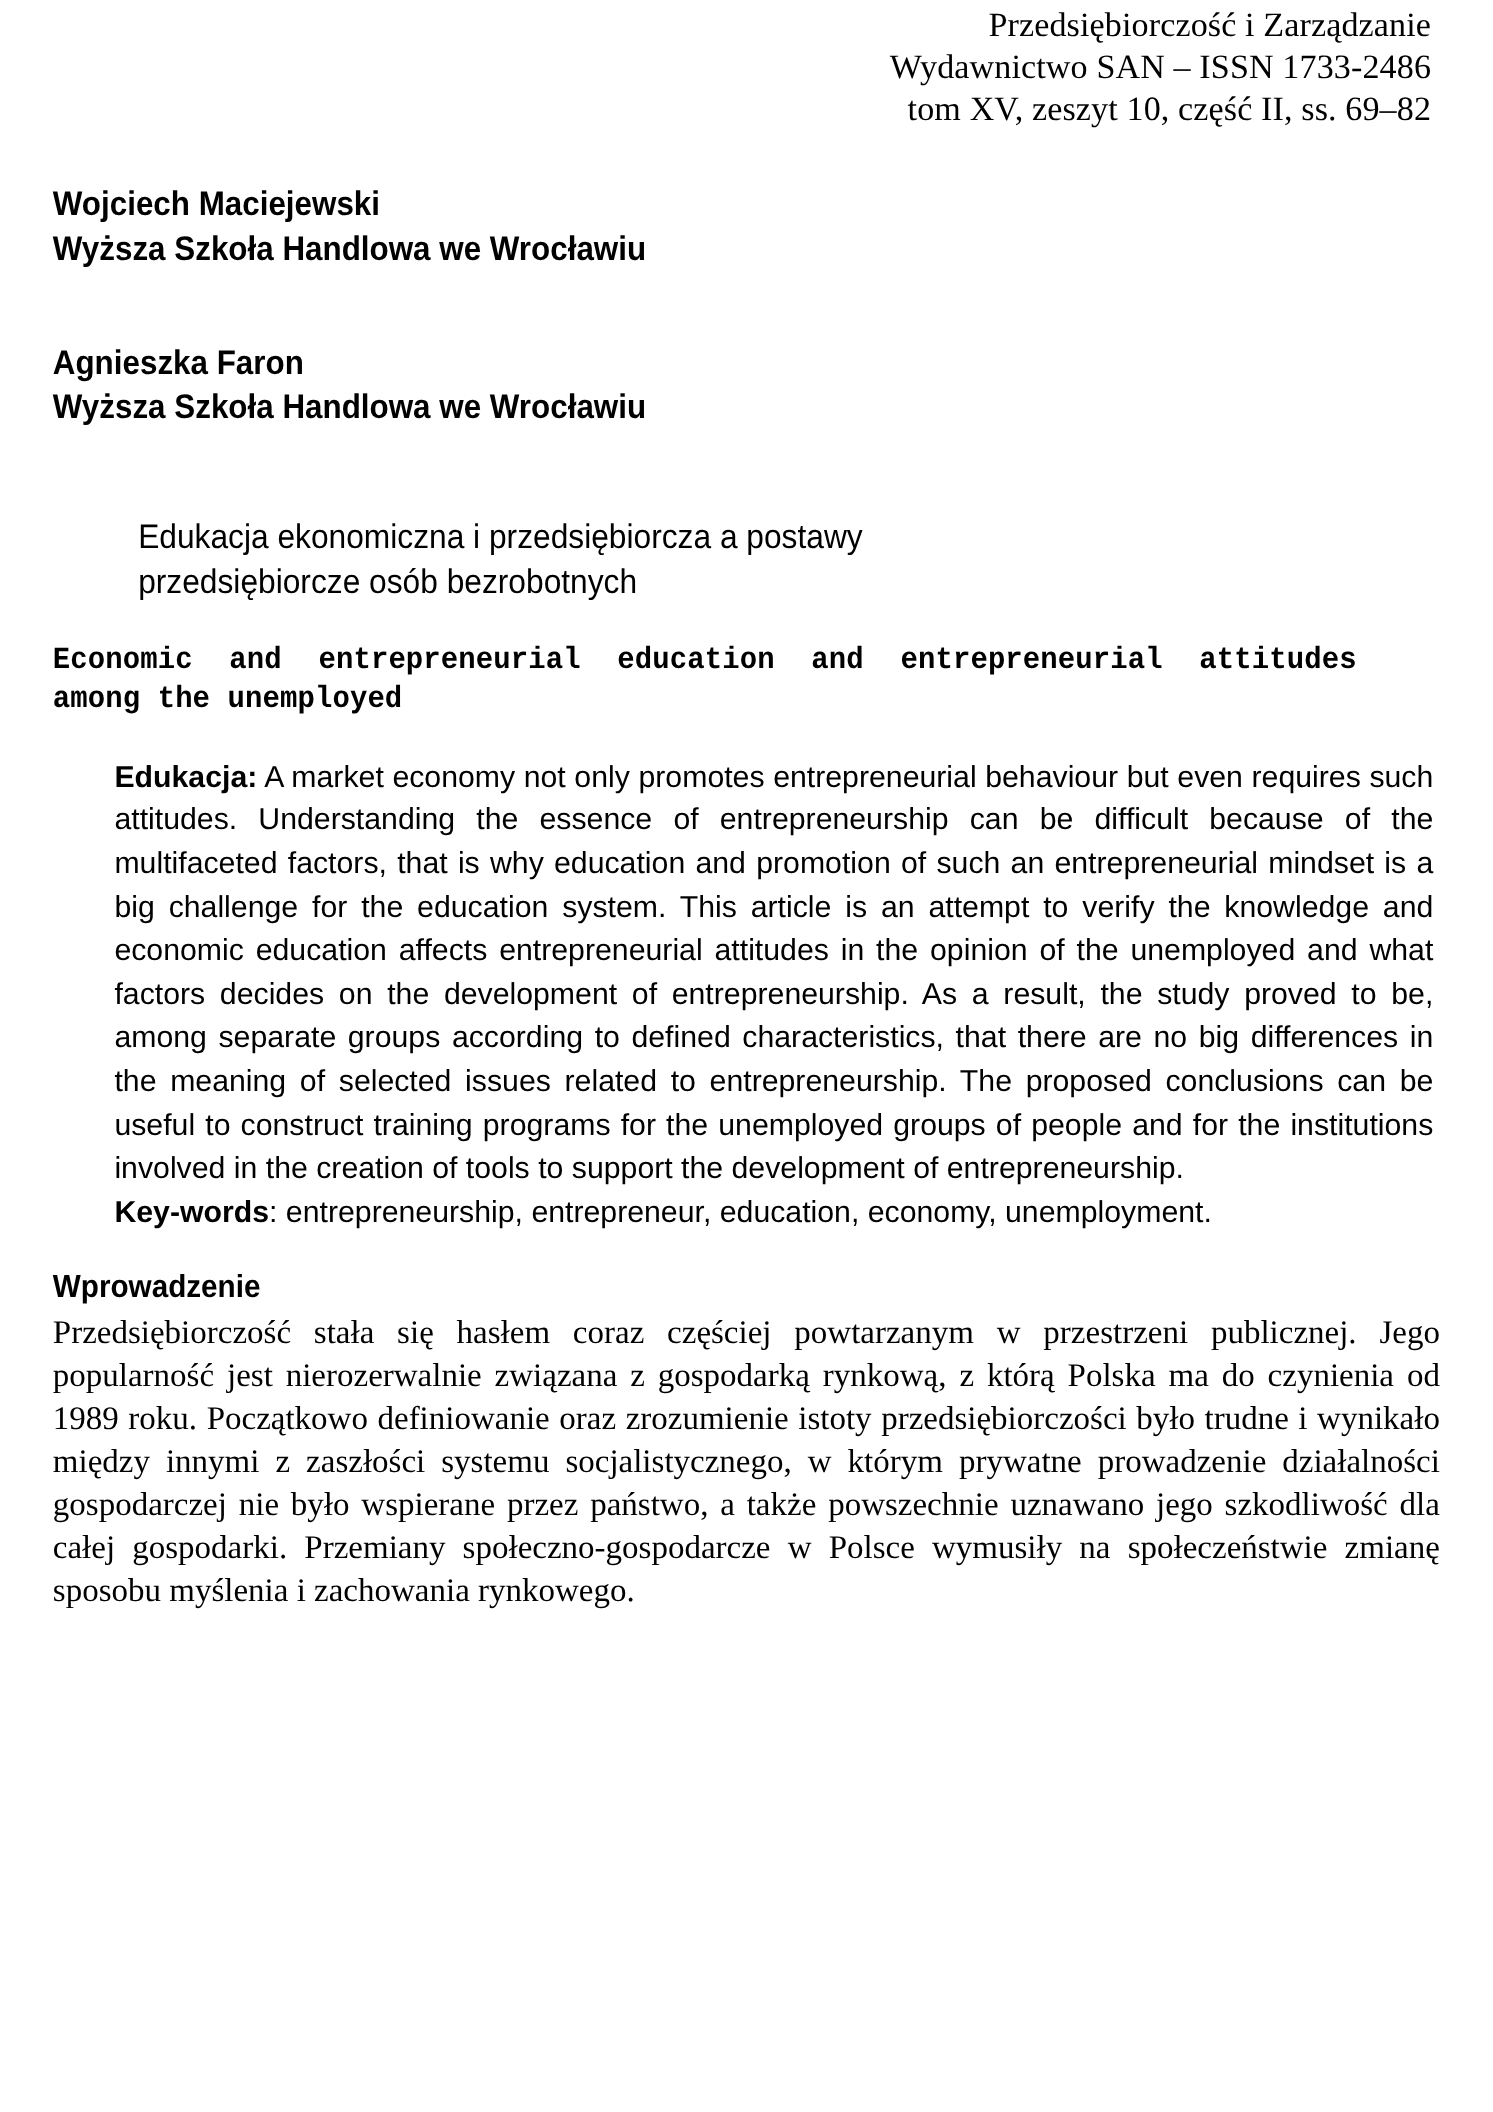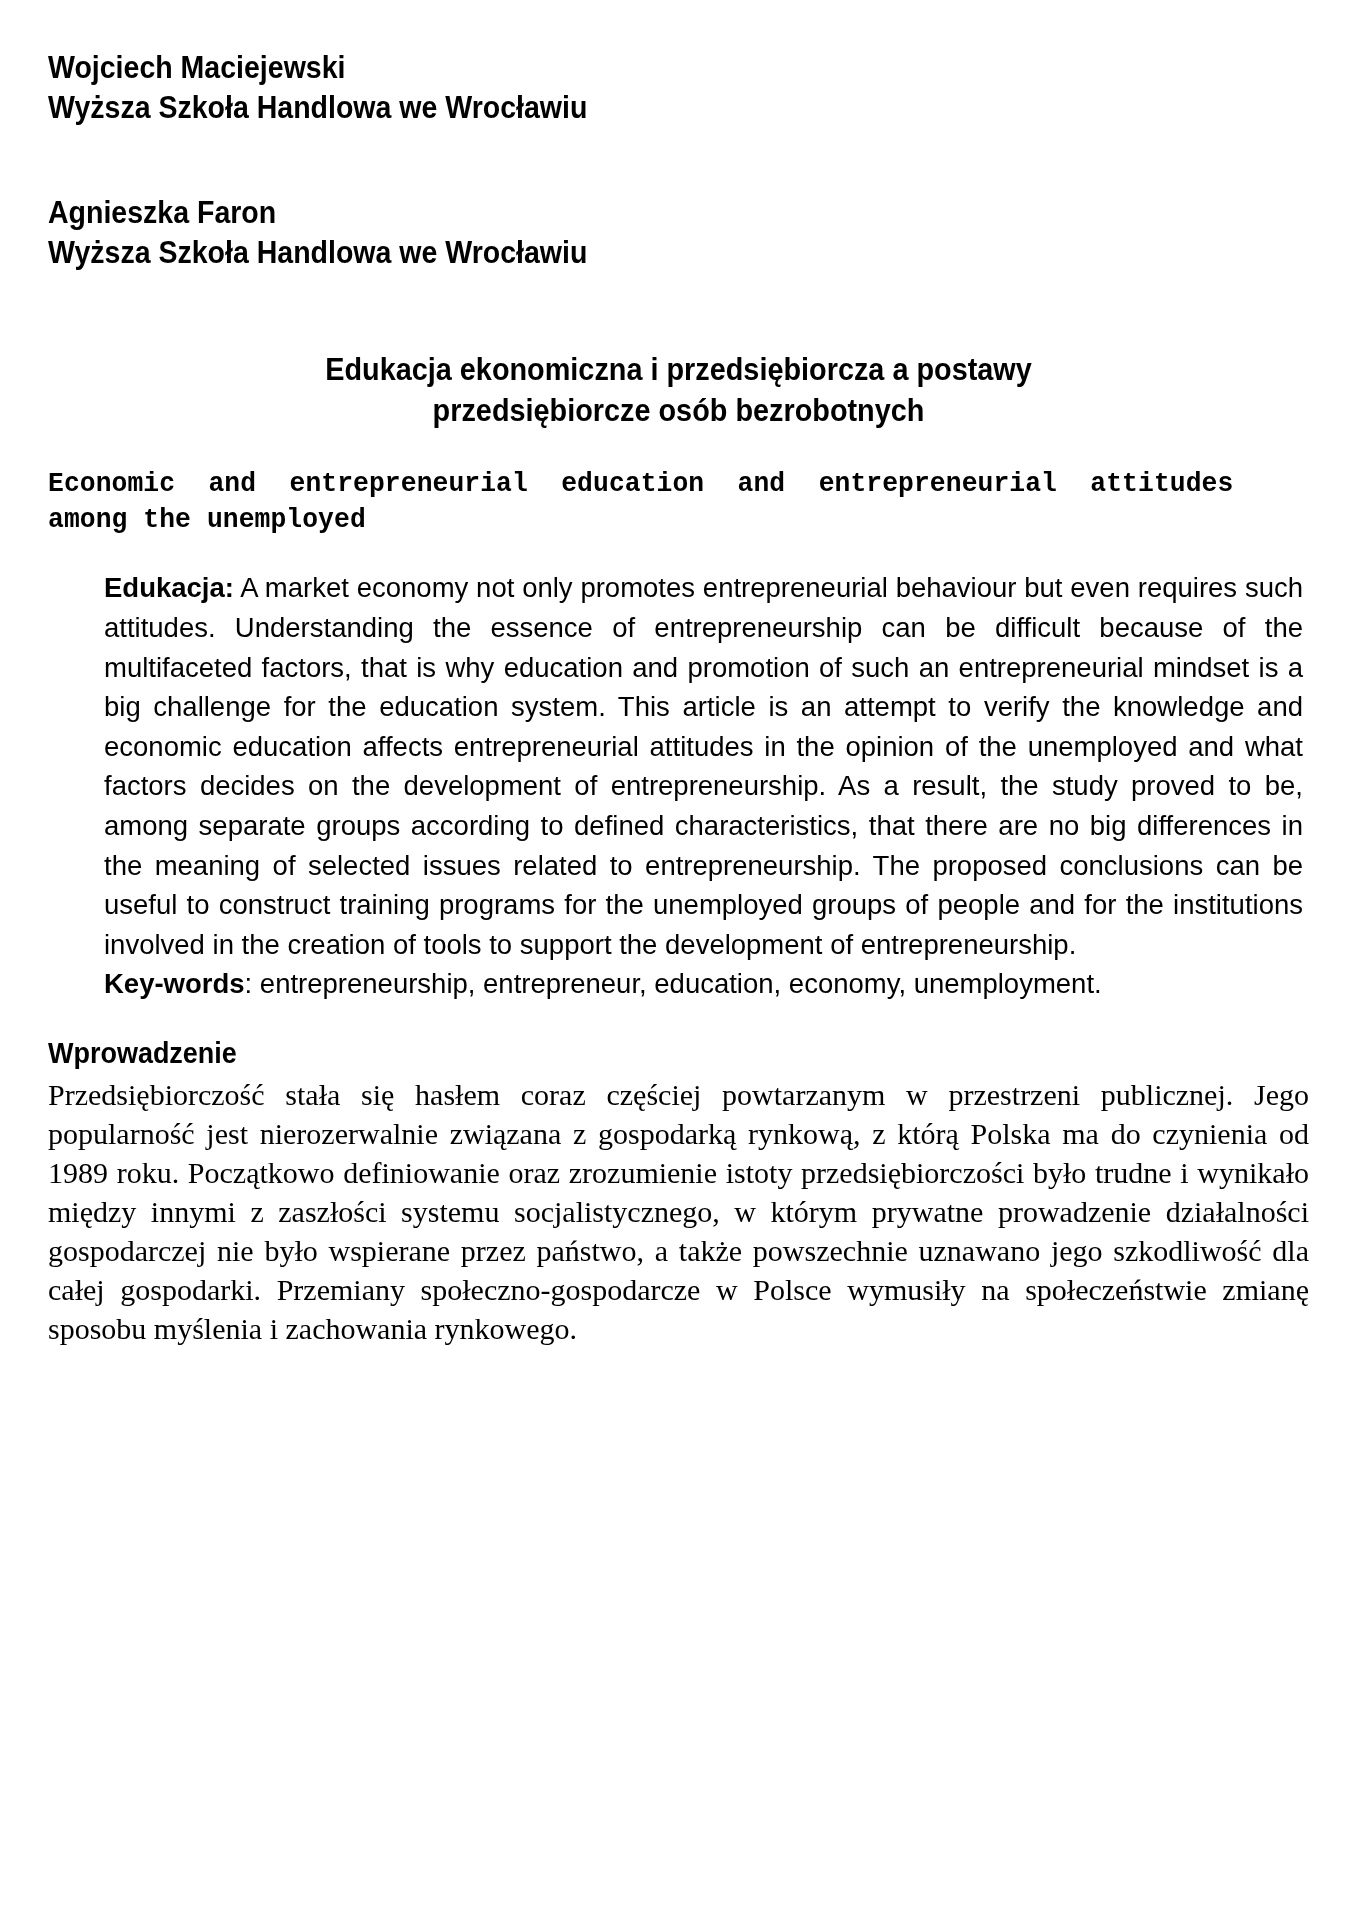--- a/index.html
+++ b/index.html
@@ -47,23 +47,22 @@
     font-size: 31px;
     line-height: 1.30;
     transform: scaleX(0.92);
     transform-origin: left center;
     white-space: nowrap;
   }
 
   
   .title-pl {
     margin-top: 76px;
-    text-align: center;
     font-family: "Liberation Sans Narrow", "Liberation Sans", sans-serif;
-    font-weight: bold;
+    font-weight: normal;
     font-size: 31px;
     line-height: 1.33;
     padding: 0 36px;
   }
   .title-pl .ln { display: block; transform: scaleX(0.93); }
 
   .title-en {
     margin-top: 34px;
     text-align: justify;
     font-family: Liberation Mono, monospace;
@@ -125,20 +124,25 @@
     text-align: justify;
     text-align-last: left;
   }
   .body-pl p { margin: 0; }
 </style>
 </head>
 <body>
 
 <div class="page">
 
+  <div class="journal-header">
+    <div>Przedsiębiorczość i Zarządzanie</div>
+    <div>Wydawnictwo SAN – ISSN 1733-2486</div>
+    <div>tom XV, zeszyt 10, część II, ss. 69–82</div>
+  </div>
 
   <div class="authors-block">
     <div class="author-group">
       <div class="author-name">Wojciech Maciejewski</div>
       <div class="author-affiliation">Wyższa Szkoła Handlowa we Wrocławiu</div>
     </div>
     <div class="author-group">
       <div class="author-name">Agnieszka Faron</div>
       <div class="author-affiliation">Wyższa Szkoła Handlowa we Wrocławiu</div>
     </div>

